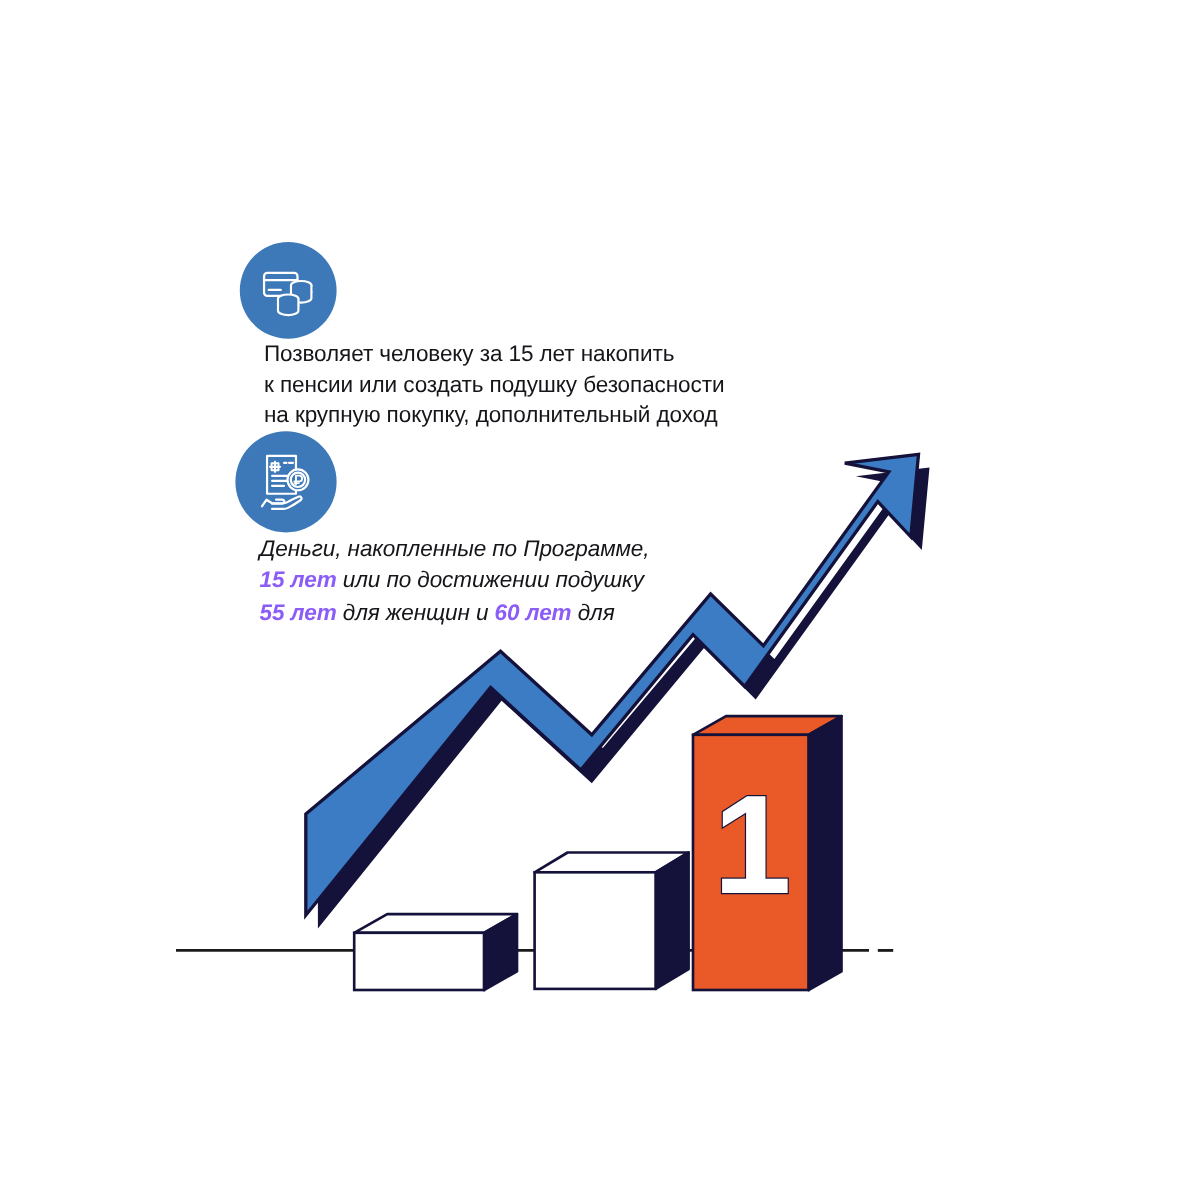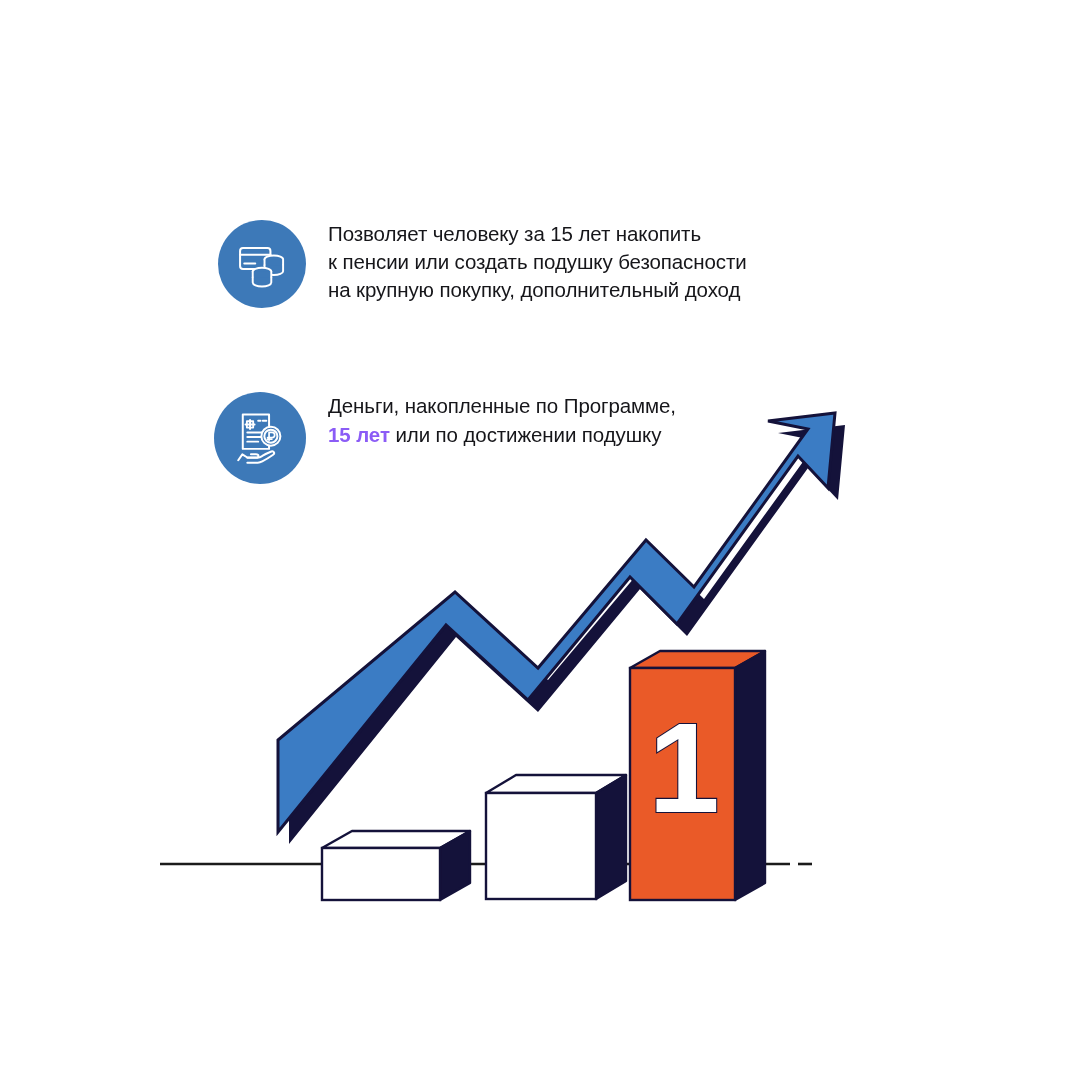--- a/index.html
+++ b/index.html
@@ -18,24 +18,25 @@
     position: relative;
     width: 1080px;
     height: 1080px;
     background: #ffffff;
   }
 
   
   .feature {
     position: absolute;
     display: flex;
-    align-items: center;
+    align-items: flex-start;
+    flex-direction: column;
   }
   #feature-savings { left: 218px; top: 216px; }
-  #feature-payout  { left: 214px; top: 356px; }
+  #feature-payout  { left: 214px; top: 356px; font-style: italic; }
 
   .icon-badge {
     flex: 0 0 auto;
     border-radius: 50%;
     background: #3d79b8;
     display: flex;
     align-items: center;
     justify-content: center;
   }
   #feature-savings .icon-badge { width: 88px; height: 88px; margin-top: 4px; }
@@ -195,16 +196,19 @@
         </g>
       </svg>
     </div>
     <div class="feature-text">
       <div>
         <span>Деньги, накопленные по Программе,</span>
       </div>
       <div>
         <span class="hl">15 лет</span><span> или по достижении подушку</span>
       </div>
+      <div>
+        <span class="hl">55 лет</span><span> для женщин и </span><span class="hl">60 лет</span><span> для</span>
+      </div>
     </div>
   </div>
 
 </div>
 
 </body></html>

